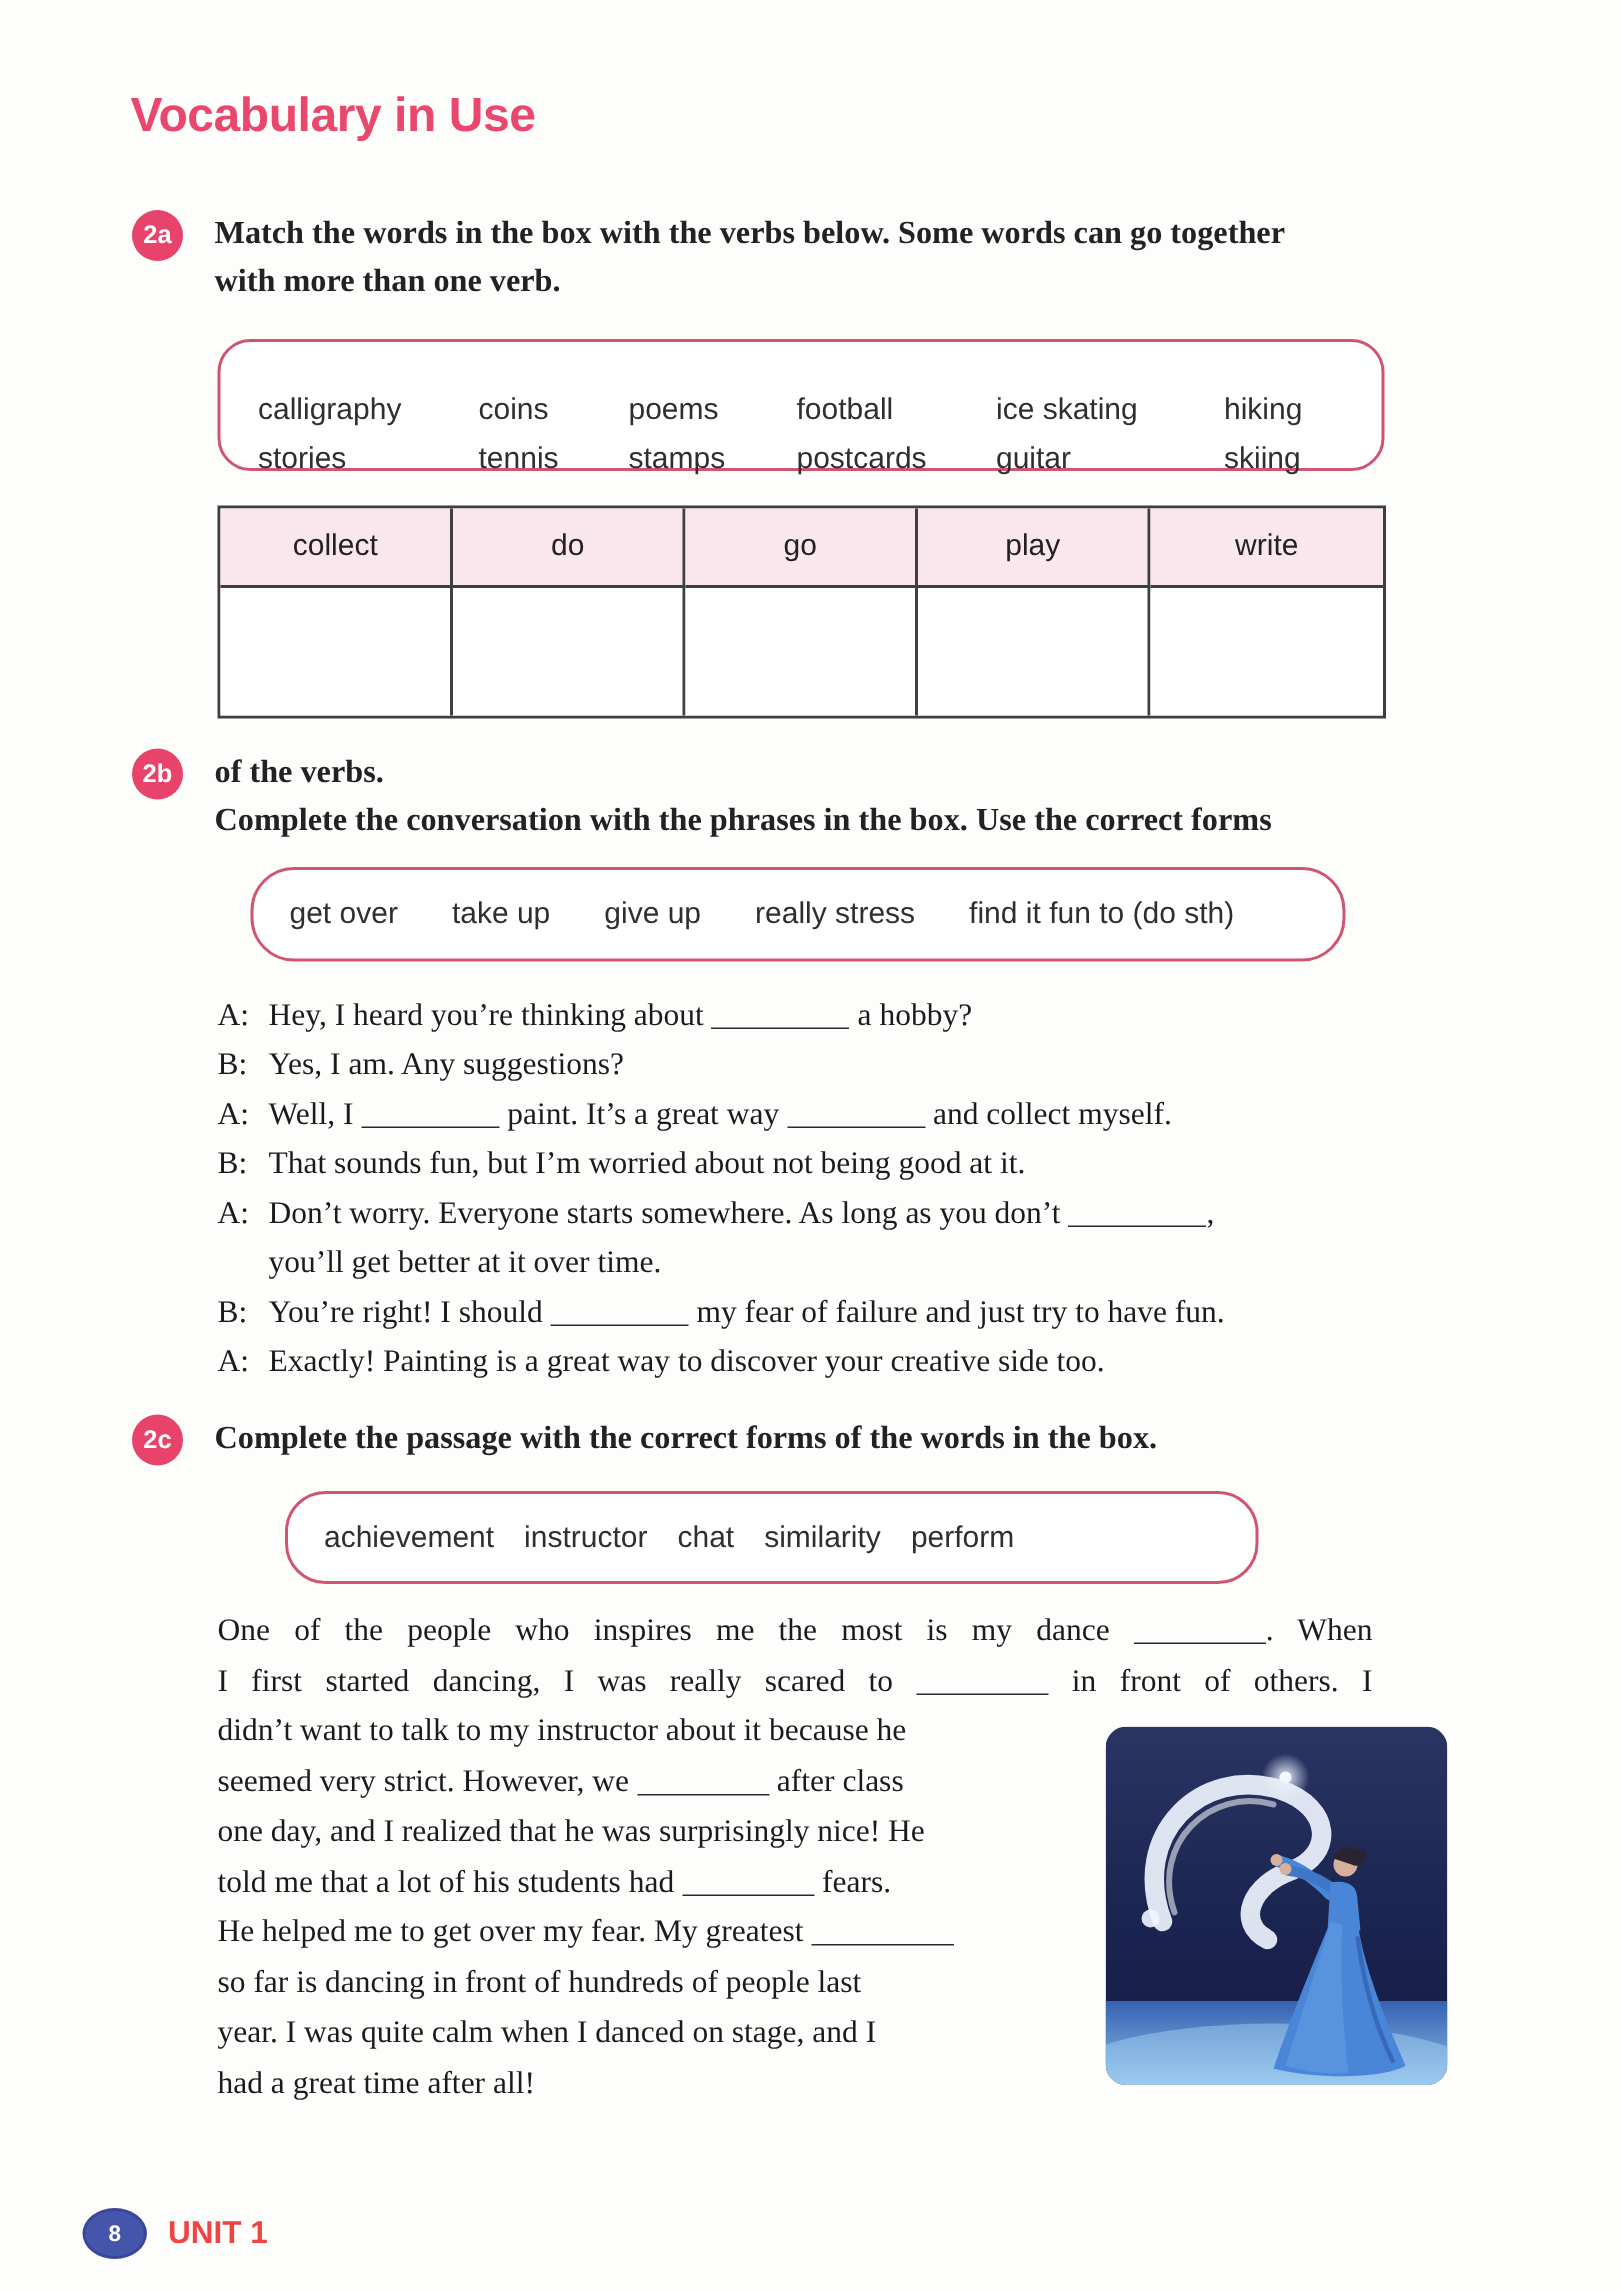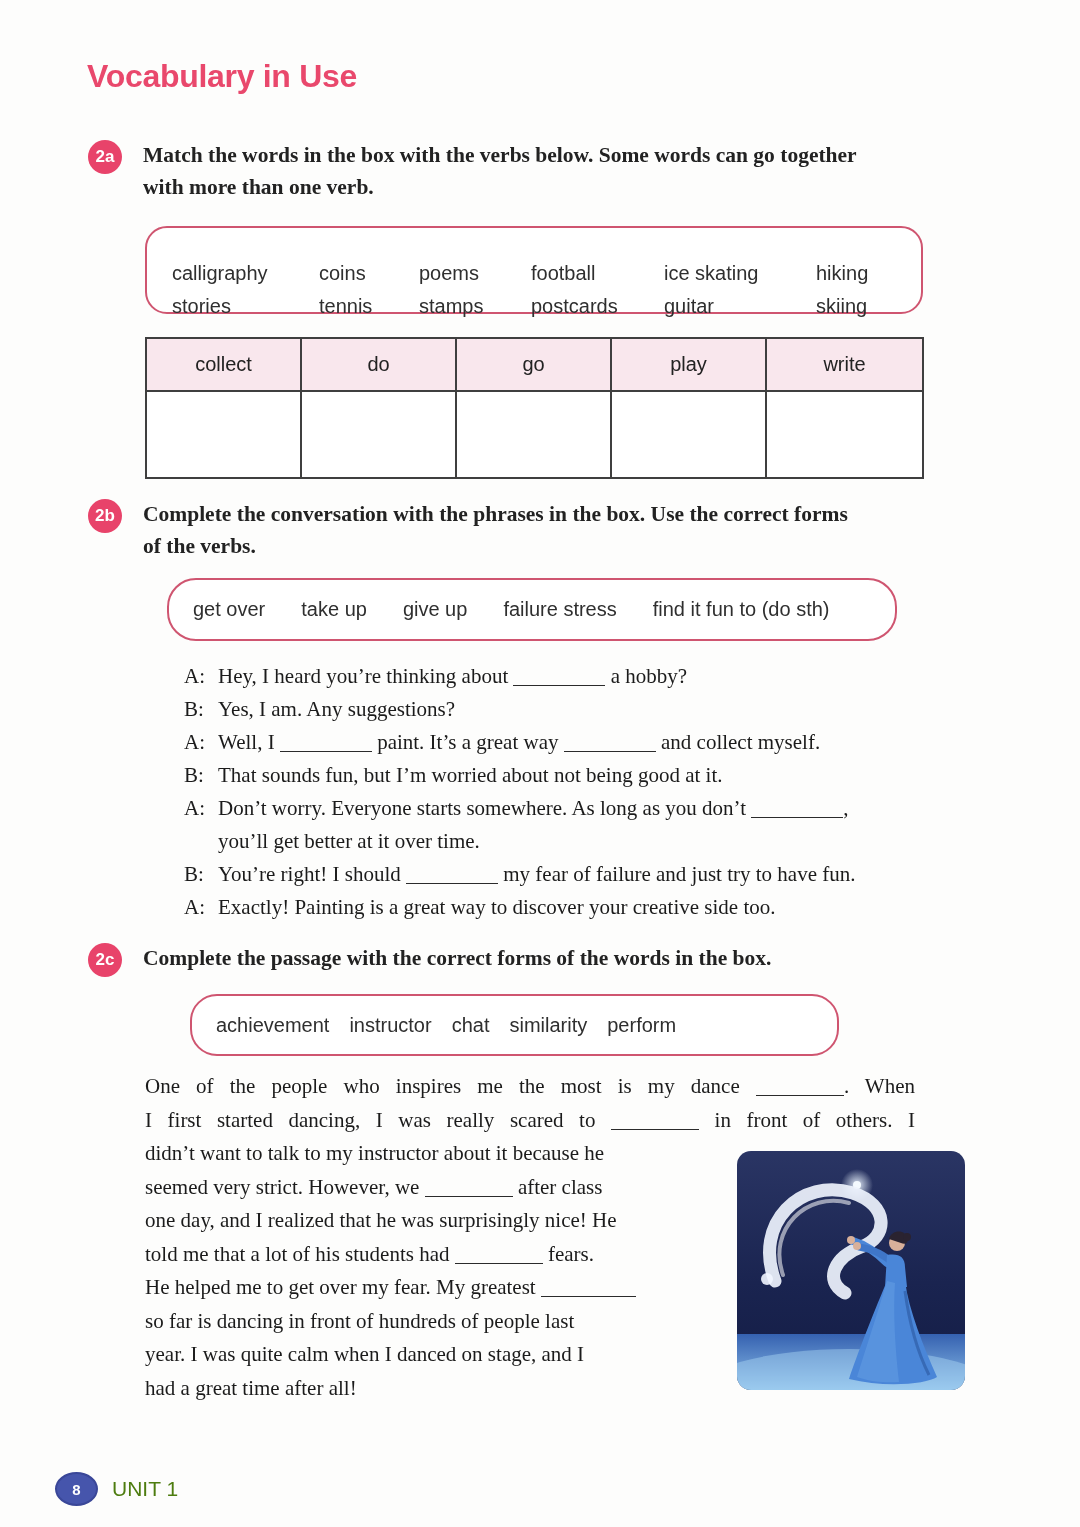--- a/index.html
+++ b/index.html
@@ -31,42 +31,42 @@
   .vtable{position:absolute;left:145px;top:337px;width:775px;border:2px solid #3f3f3f;}
   .trow{display:grid;grid-template-columns:repeat(5,1fr);text-align:center;}
   .hcell{
     background:#f9e7ed;height:51px;border-right:2px solid #3f3f3f;border-bottom:2px solid #3f3f3f;
     display:flex;align-items:center;justify-content:center;
     font-family:"Liberation Sans",sans-serif;font-size:20px;color:#222222;
   }
   .hcell:last-child,.bcell:last-child{border-right:none;}
   .bcell{height:85px;border-right:2px solid #3f3f3f;background:#ffffff;}
   .dialogue{position:absolute;left:145px;top:660px;font-size:21px;}
-  .dline{white-space:nowrap;height:33px;line-height:33px;margin-left:39px;}
+  .dline{white-space:nowrap;height:33px;line-height:33px;}
   .speaker{display:inline-block;width:34px;}
   .passage{position:absolute;left:145px;top:1070px;font-size:21px;font-family:Liberation Serif, serif;}
   .pline{white-space:nowrap;height:33.5px;line-height:33.5px;}
   .pline.full{white-space:normal;width:770px;text-align:justify;text-align-last:justify;}
   .blank{
     display:inline-block;height:0.85em;border-bottom:1.8px solid #2b2b2b;
     transform:translateY(3px);
   }
   .photo{
     position:absolute;left:737px;top:1151px;width:228px;height:239px;
     border-radius:14px;overflow:hidden;
   }
   .footer-badge{
     position:absolute;left:55px;top:1472px;width:43px;height:34px;border-radius:50%;
     background:#4655ac;border:2px solid #3a4798;box-sizing:border-box;
     color:#ffffff;font-family:"Liberation Sans",sans-serif;font-weight:bold;font-size:15px;
     display:flex;align-items:center;justify-content:center;
   }
   .unit-label{
     position:absolute;left:112px;top:1477px;
-    font-family:"Liberation Sans",sans-serif;font-weight:normal;font-size:21px;color:#4d7c0f;
+    font-family:"Liberation Sans",sans-serif;font-weight:bold;font-size:21px;color:#ef4444;
   }
 </style>
 </head>
 <body>
 
 <div class="page">
 
   <div class="title">Vocabulary in Use</div>
 
   <div class="badge" style="left:88px;top:140px;">2a</div>
@@ -108,30 +108,30 @@
         <div class="bcell"></div>
         <div class="bcell"></div>
         <div class="bcell"></div>
         <div class="bcell"></div>
         <div class="bcell"></div>
       </div>
   </div>
 
   <div class="badge" style="left:88px;top:499px;">2b</div>
   <div class="instr" style="top:498px;">
+    <div>of the verbs.</div>
     <div>Complete the conversation with the phrases in the box. Use the correct forms</div>
-    <div>of the verbs.</div>
   </div>
 
   <div class="rbox" style="left:167px;top:578px;width:726px;height:59px;border-radius:29px;">
     <div class="phrase-row">
         <span class="word">get over</span>
         <span class="word">take up</span>
         <span class="word">give up</span>
-        <span class="word">failure stress</span>
+        <span class="word">really stress</span>
         <span class="word">find it fun to (do sth)</span>
       </div>
   </div>
 
   <div class="dialogue">
       <div class="dline"><span class="speaker">A:</span><span>Hey, I heard you’re thinking about </span><span class="blank" style="width: 92px;"></span><span> a hobby?</span></div>
       <div class="dline"><span class="speaker">B:</span><span>Yes, I am. Any suggestions?</span></div>
       <div class="dline"><span class="speaker">A:</span><span>Well, I </span><span class="blank" style="width: 92px;"></span><span> paint. It’s a great way </span><span class="blank" style="width: 92px;"></span><span> and collect myself.</span></div>
       <div class="dline"><span class="speaker">B:</span><span>That sounds fun, but I’m worried about not being good at it.</span></div>
       <div class="dline"><span class="speaker">A:</span><span>Don’t worry. Everyone starts somewhere. As long as you don’t </span><span class="blank" style="width: 92px;"></span><span>,</span></div>

